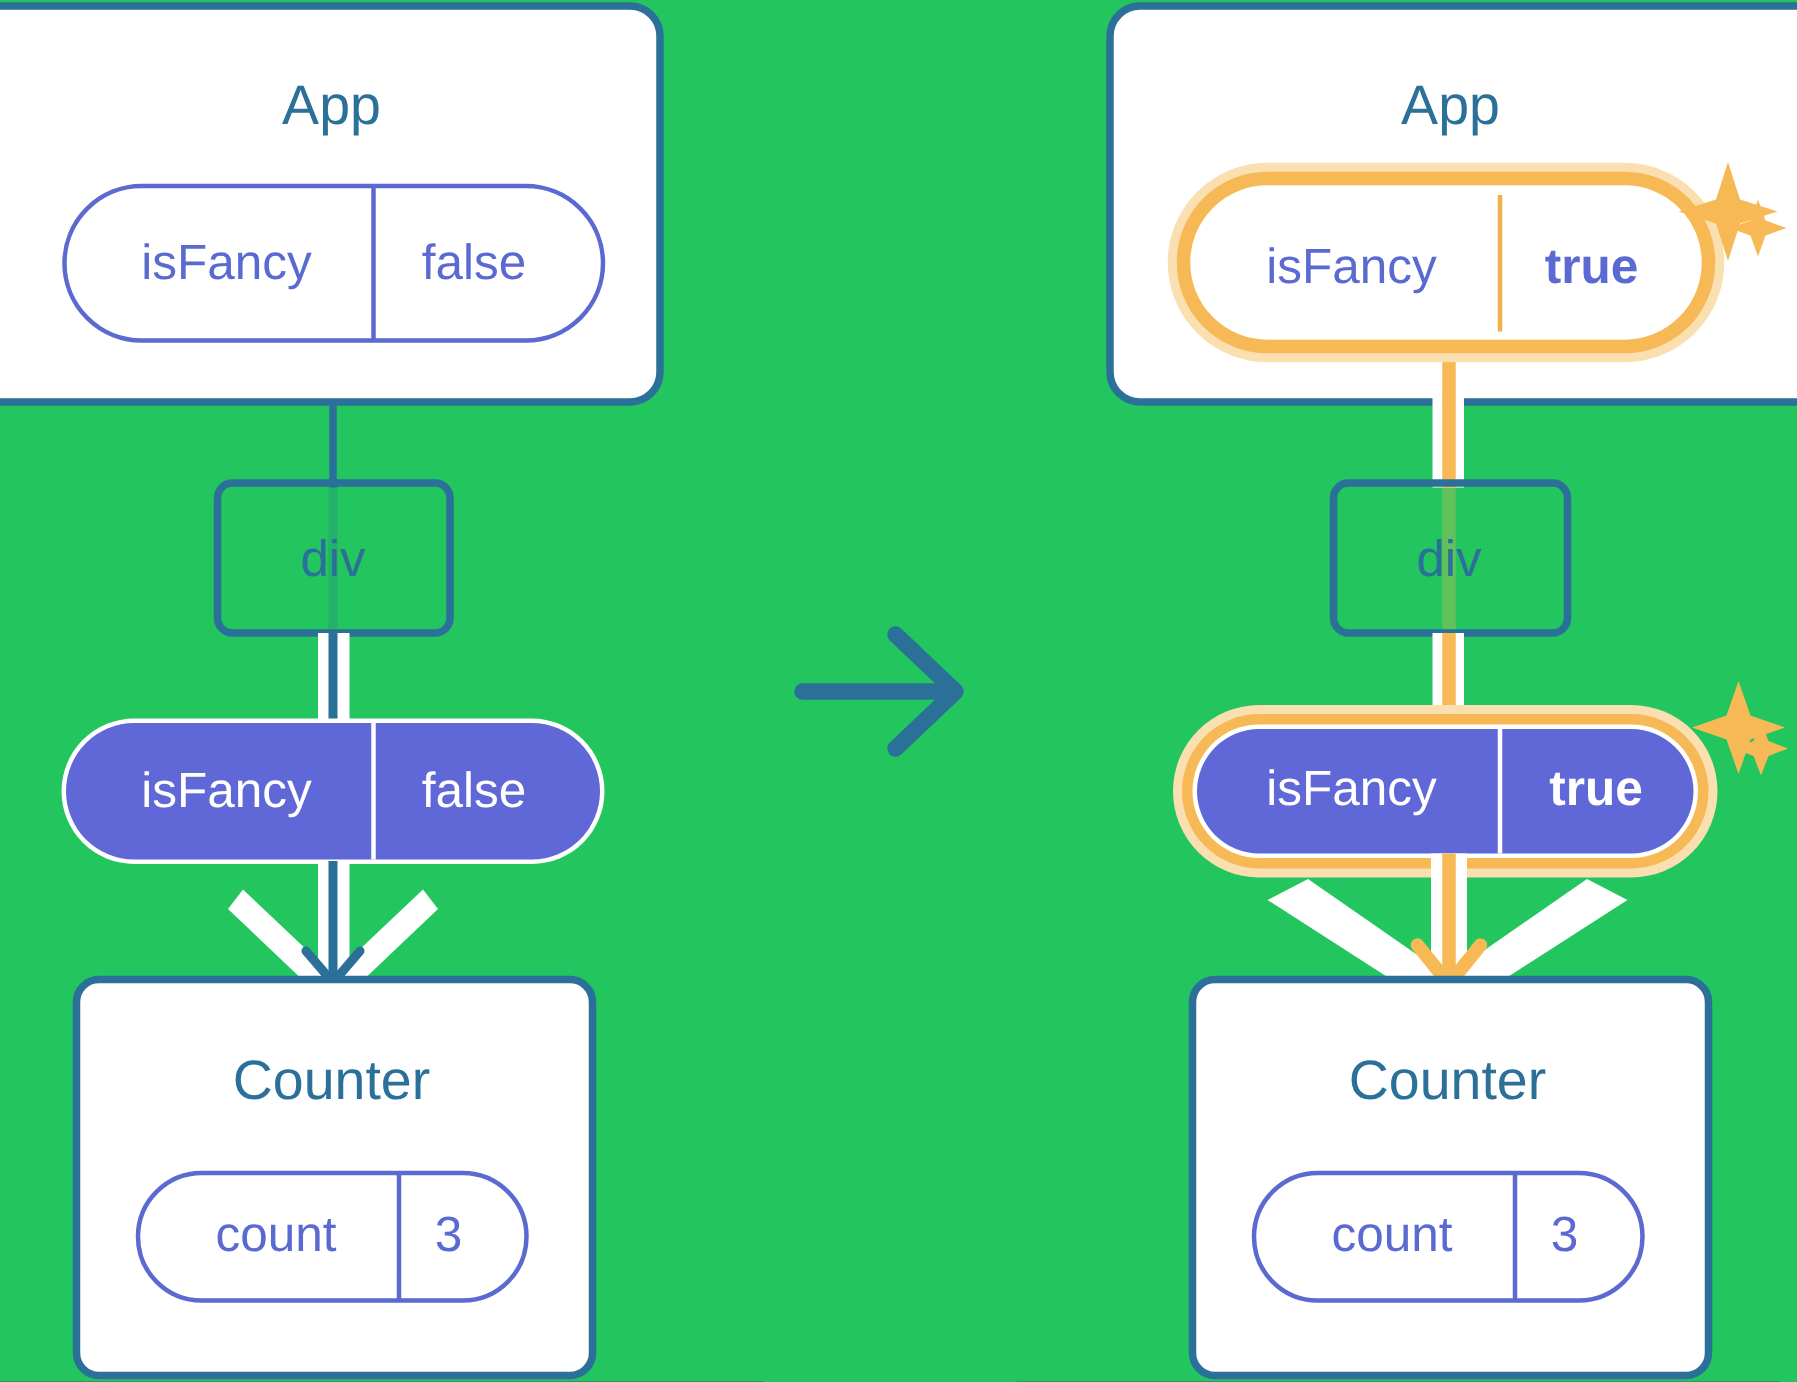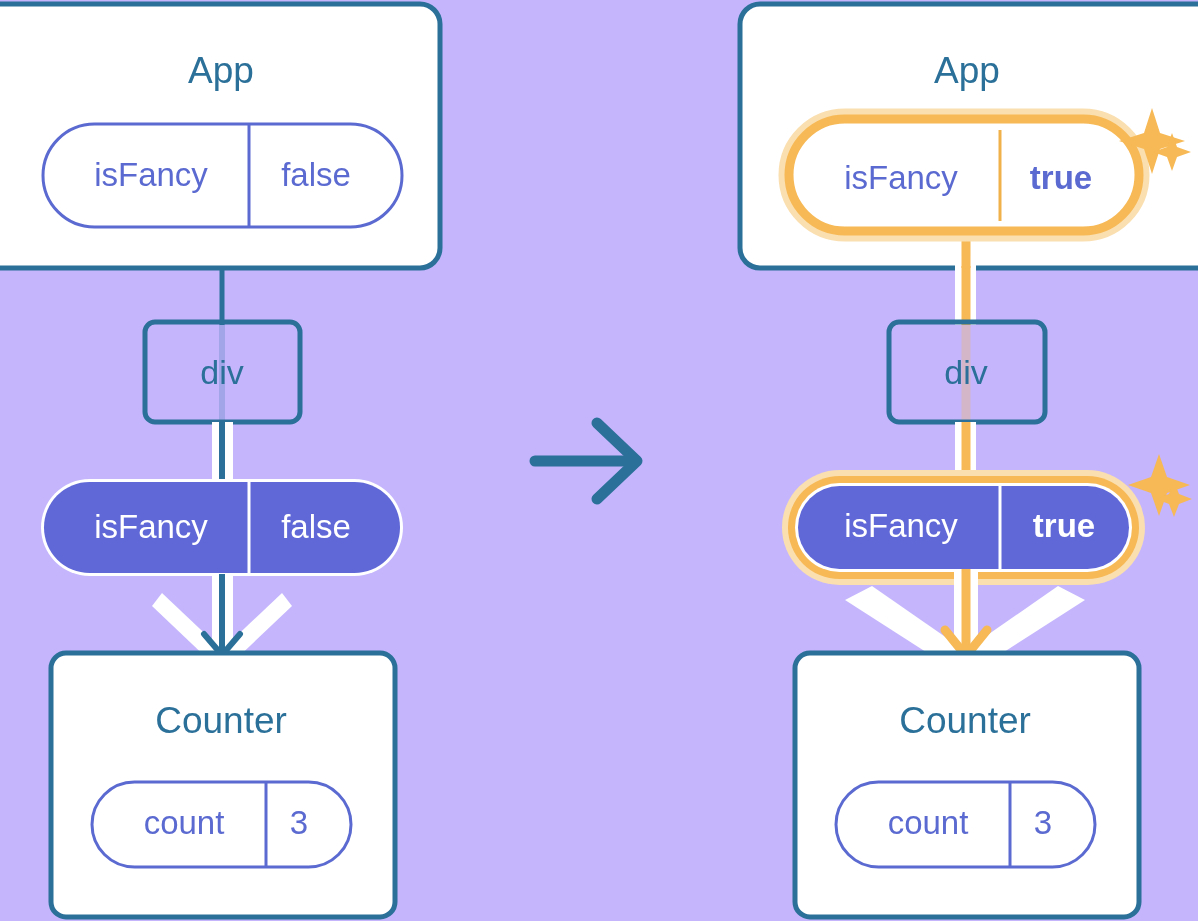--- a/index.html
+++ b/index.html
@@ -10,21 +10,21 @@
   body {
     width: 1198px;
     height: 921px;
     overflow: hidden;
     font-family: "Liberation Sans", sans-serif;
   }
   #stage {
     position: relative;
     width: 1198px;
     height: 921px;
-    background: #c4b5fd;
+    background: #22c55e;
   }
   svg.diagram {
     position: absolute;
     top: 0; left: 0;
     width: 1198px;
     height: 921px;
     display: block;
   }
   .box-title {
     font-family: "Liberation Sans", sans-serif;

